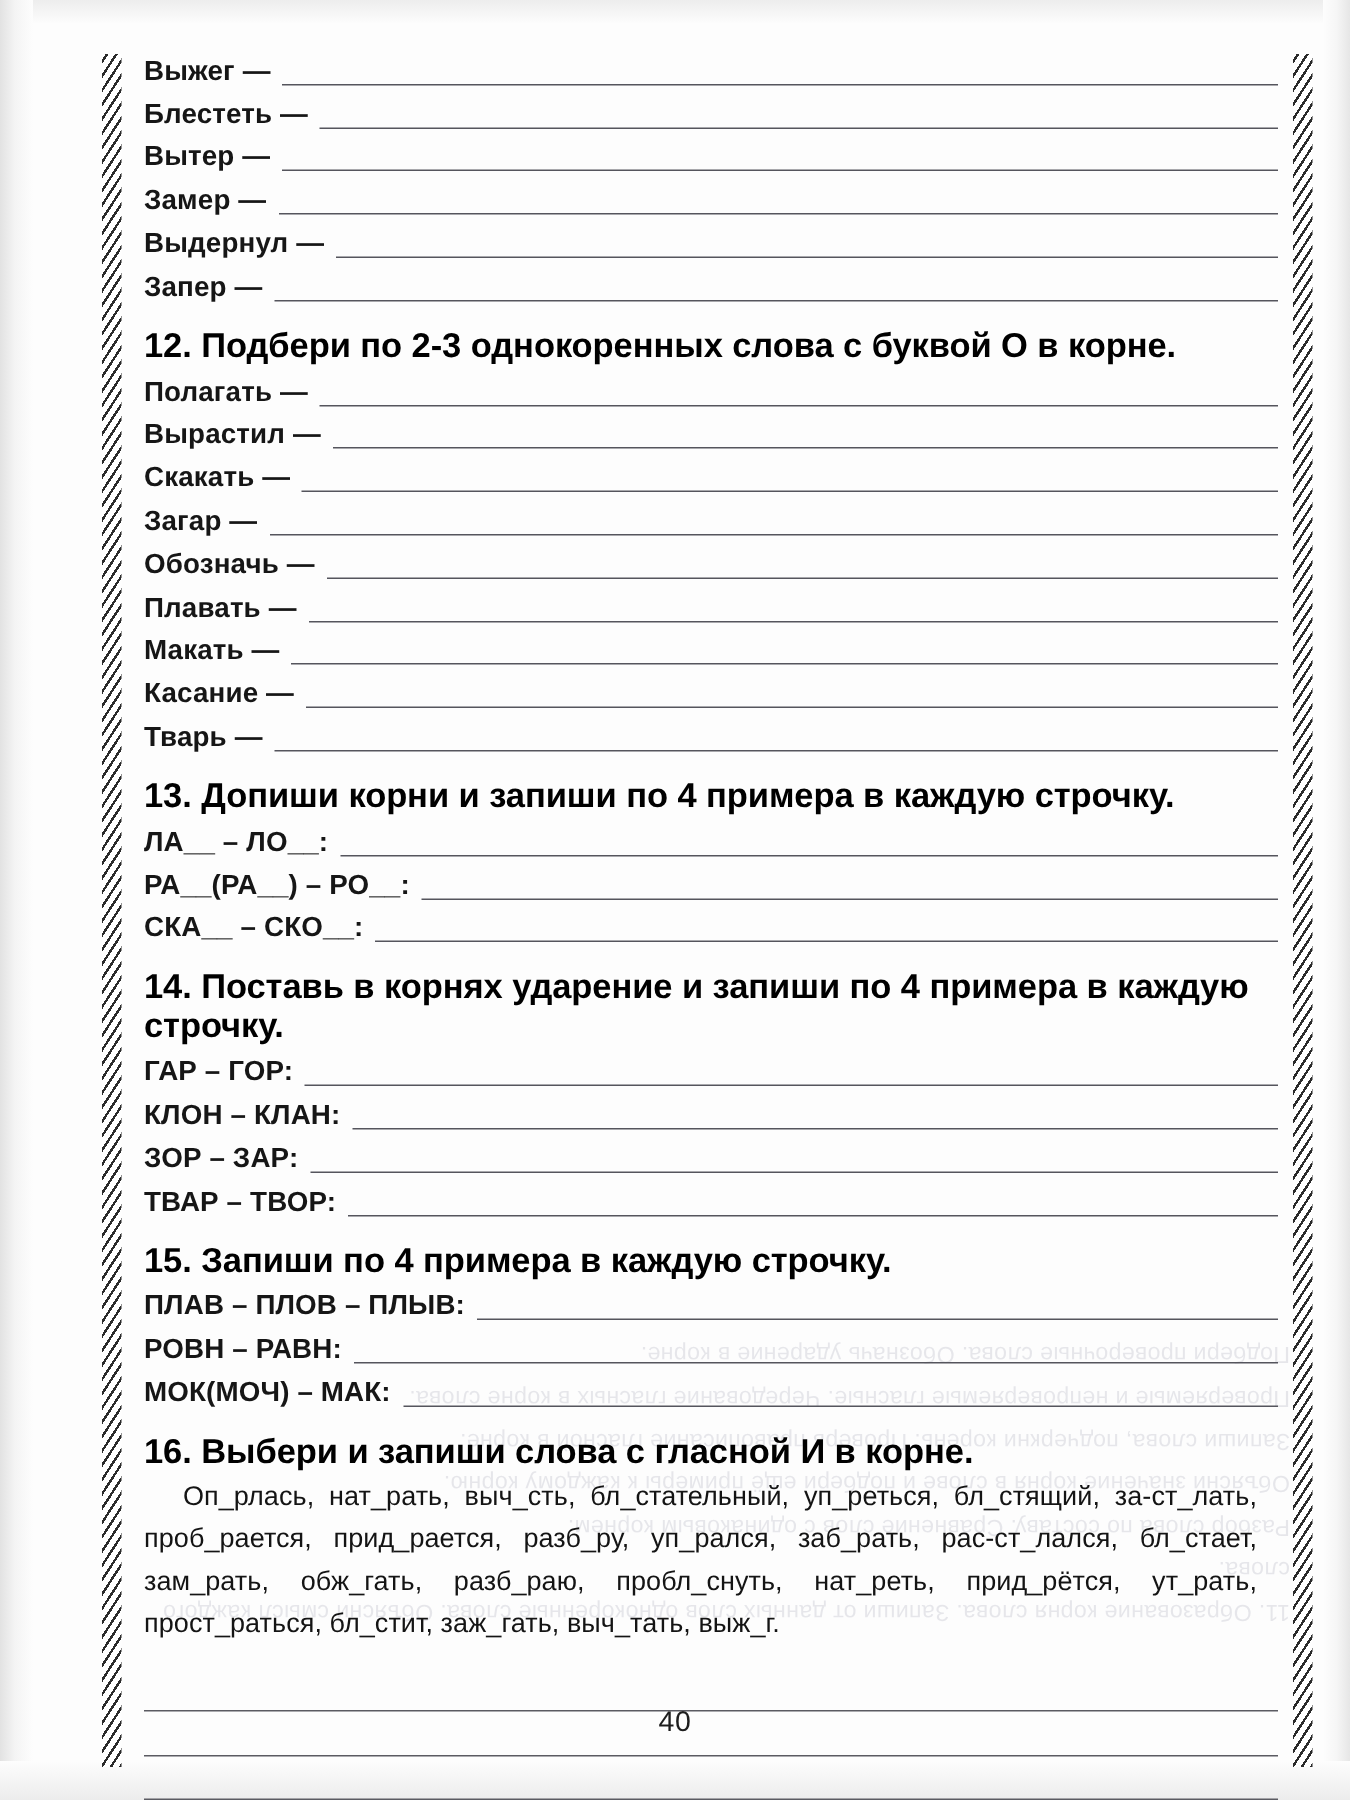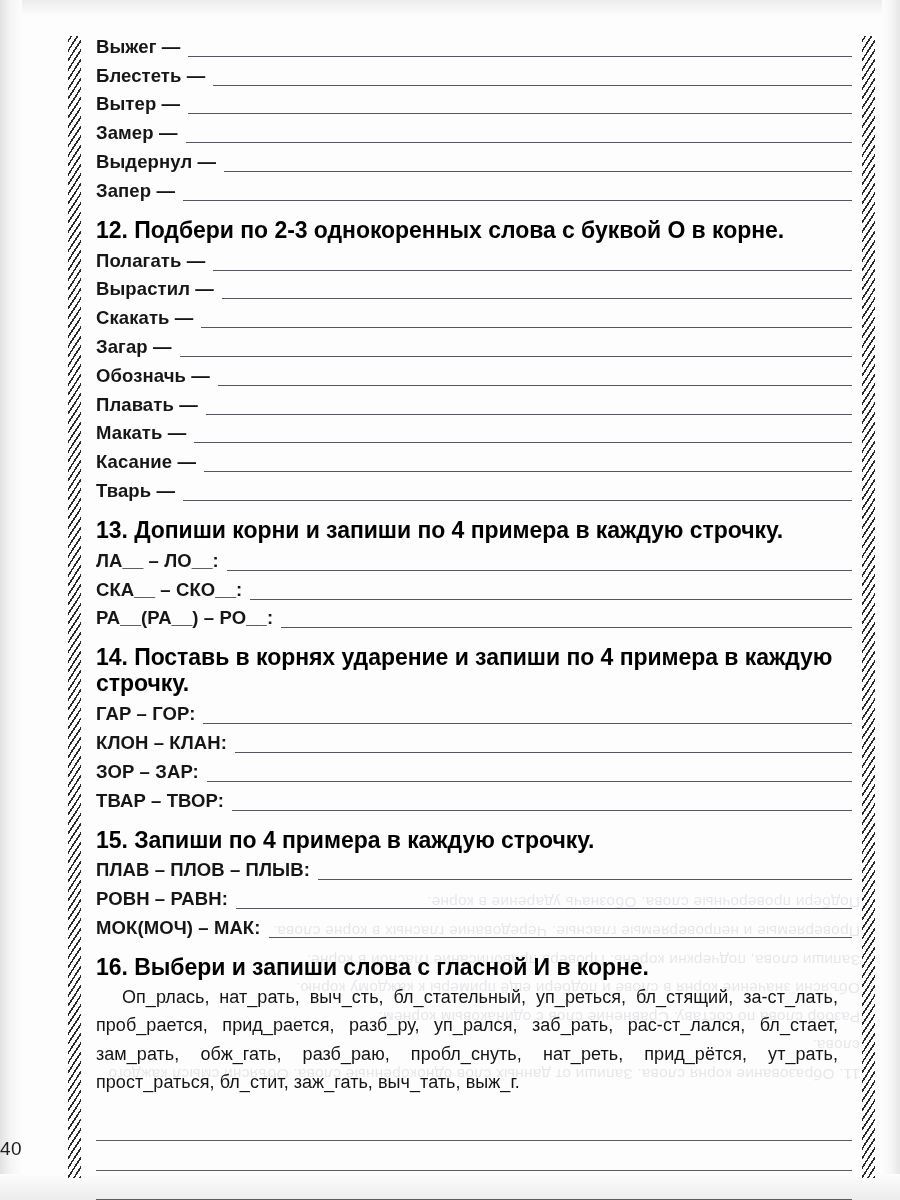--- a/index.html
+++ b/index.html
@@ -153,21 +153,21 @@
     border-bottom: 1.7px solid #5b5b62;
     width: 756px;
   }
 
   
   #folio {
     position: absolute;
     left: 0;
     top: 1138px;
     width: 900px;
-    text-align: left;
+    text-align: center;
     font-size: 19px;
     font-weight: 400;
     color: #1d1d1d;
     letter-spacing: .5px;
   }
 </style>
 </head>
 <body>
 
 <div id="scan-page">
@@ -256,25 +256,25 @@
       </div>
     </div>
 
     <div>
       <div class="sec-head">13. Допиши корни и запиши по 4 примера в каждую строчку.</div>
       <div class="q-row">
         <span class="q-label plain">ЛА__ – ЛО__:</span>
         <span class="rule"></span>
       </div>
       <div class="q-row">
+        <span class="q-label plain">РА__(РА__) – РО__:</span>
+        <span class="rule"></span>
+      </div>
+      <div class="q-row">
         <span class="q-label plain">СКА__ – СКО__:</span>
-        <span class="rule"></span>
-      </div>
-      <div class="q-row">
-        <span class="q-label plain">РА__(РА__) – РО__:</span>
         <span class="rule"></span>
       </div>
     </div>
 
     <div>
       <div class="sec-head two-line">14. Поставь в корнях ударение и запиши по 4 примера в каждую строчку.</div>
       <div class="q-row">
         <span class="q-label plain">ГАР – ГОР:</span>
         <span class="rule"></span>
       </div>

